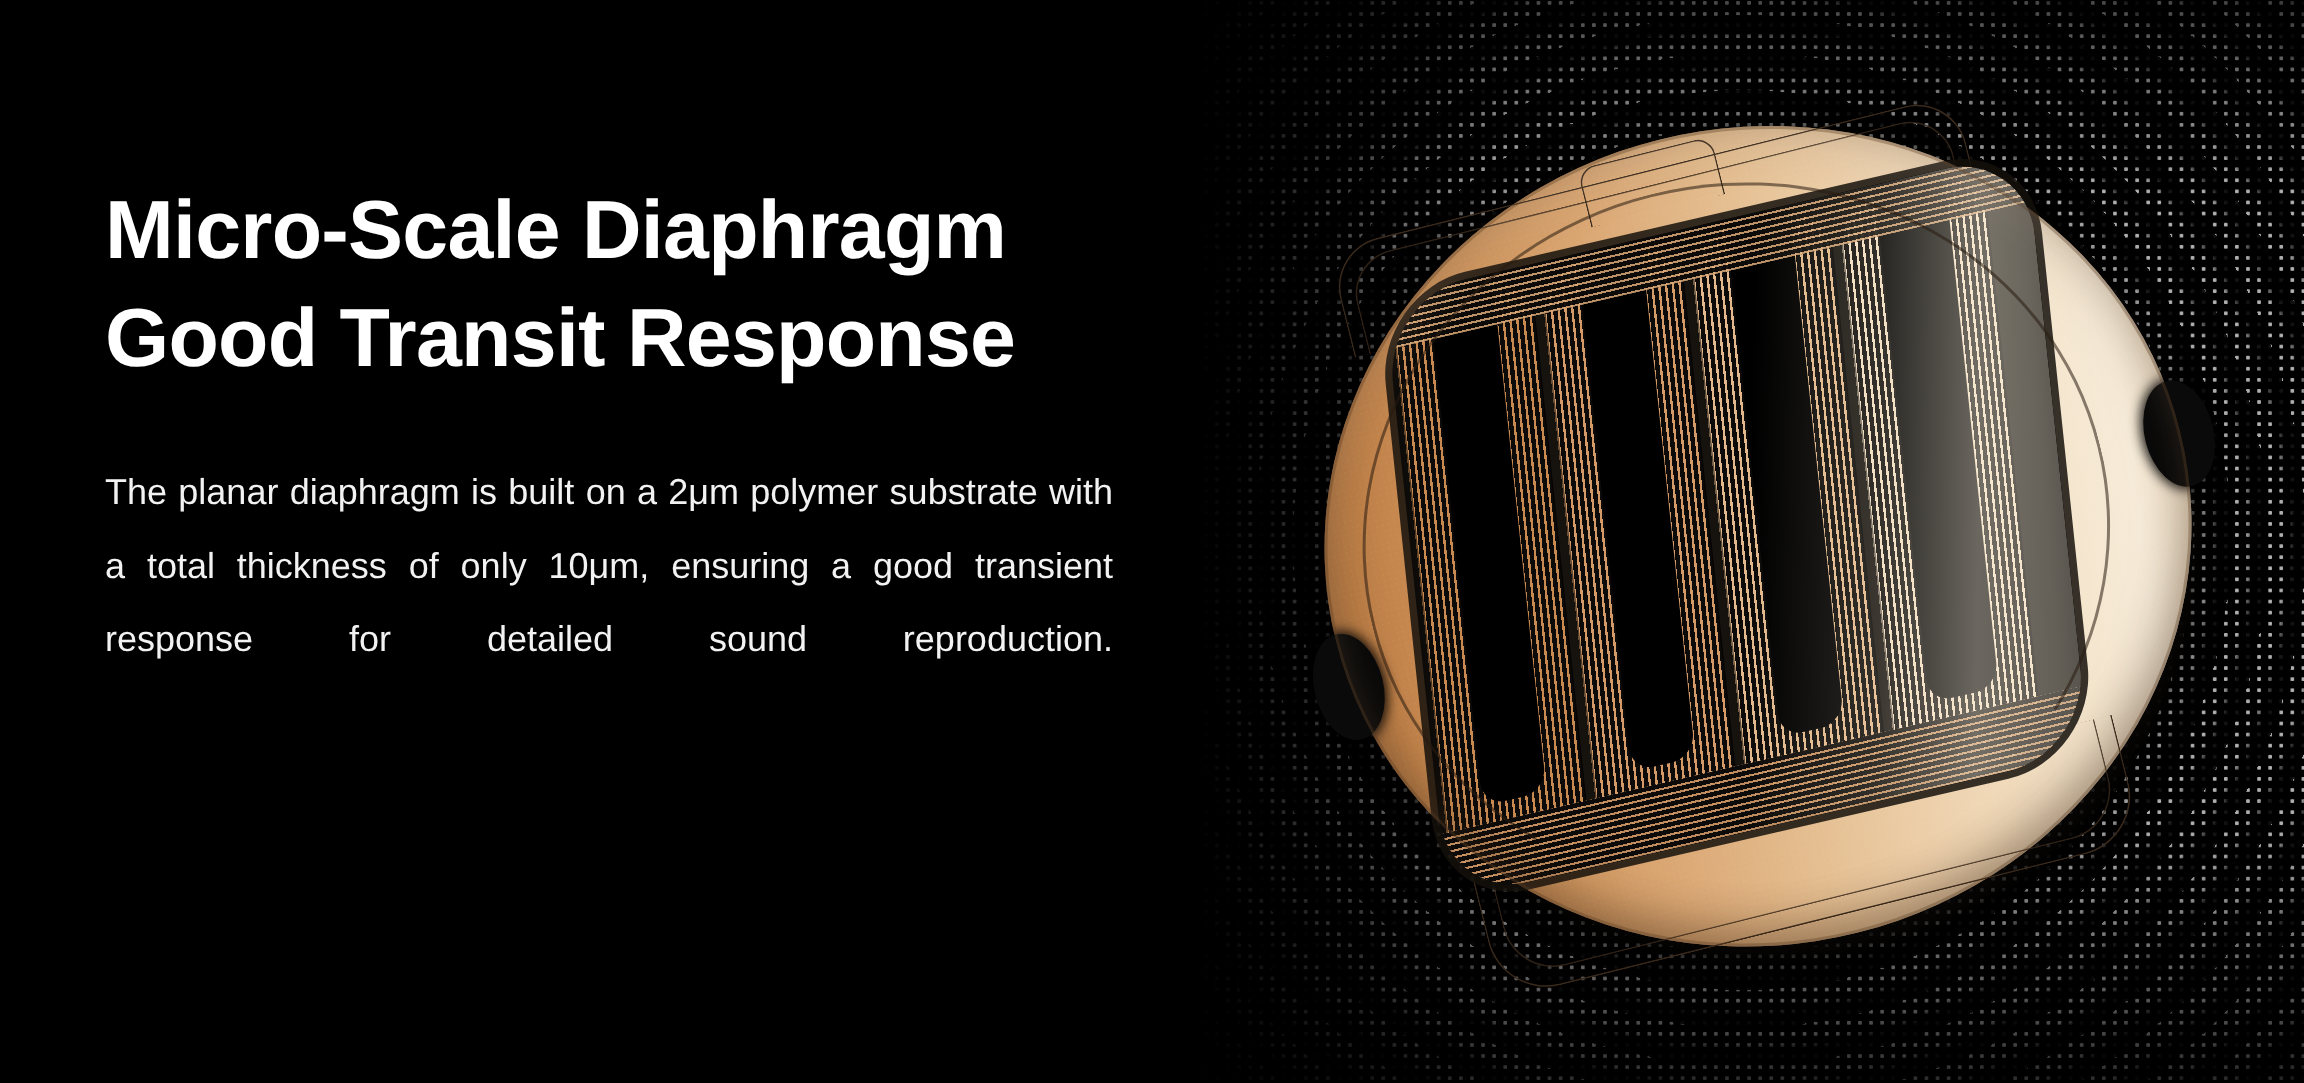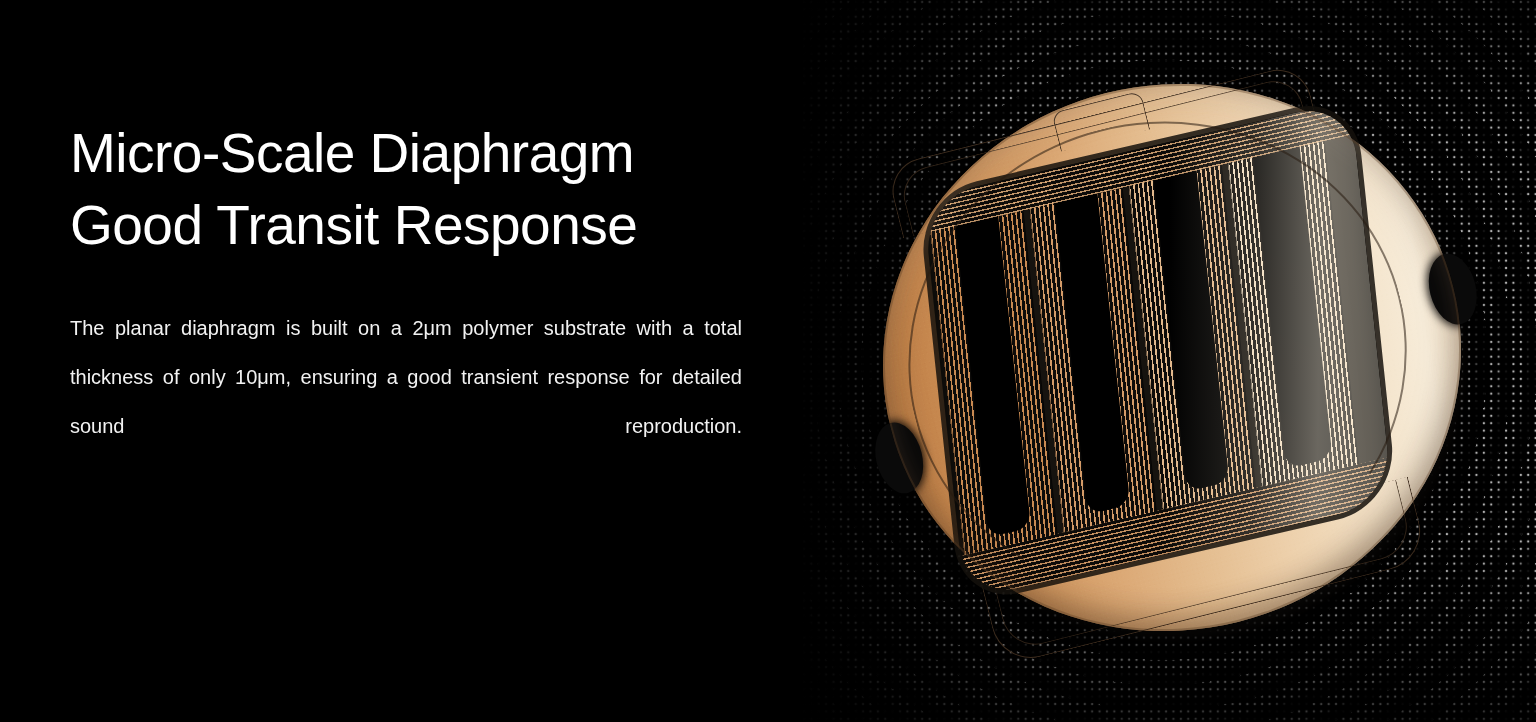--- a/index.html
+++ b/index.html
@@ -22,30 +22,30 @@
   .copy-col {
     position:absolute;
     left:70px; top:118px;
     width:672px;
     z-index:40;
   }
 
   .headline {
     color:#ffffff;
     font-size:55px;
-    font-weight:400;
+    font-weight:700;
     line-height:1.30;
     letter-spacing:-0.5px;
     white-space:pre-line;
   }
 
   .body-copy {
     margin-top:43px;
     color:#f2f2f2;
-    font-size:20px;
+    font-size:24px;
     font-weight:400;
     line-height:49px;
     text-align:justify;
     text-justify:inter-word;
   }
   
   .body-copy::after { content:""; display:inline-block; width:100%; }
 
   
   .art-panel {

